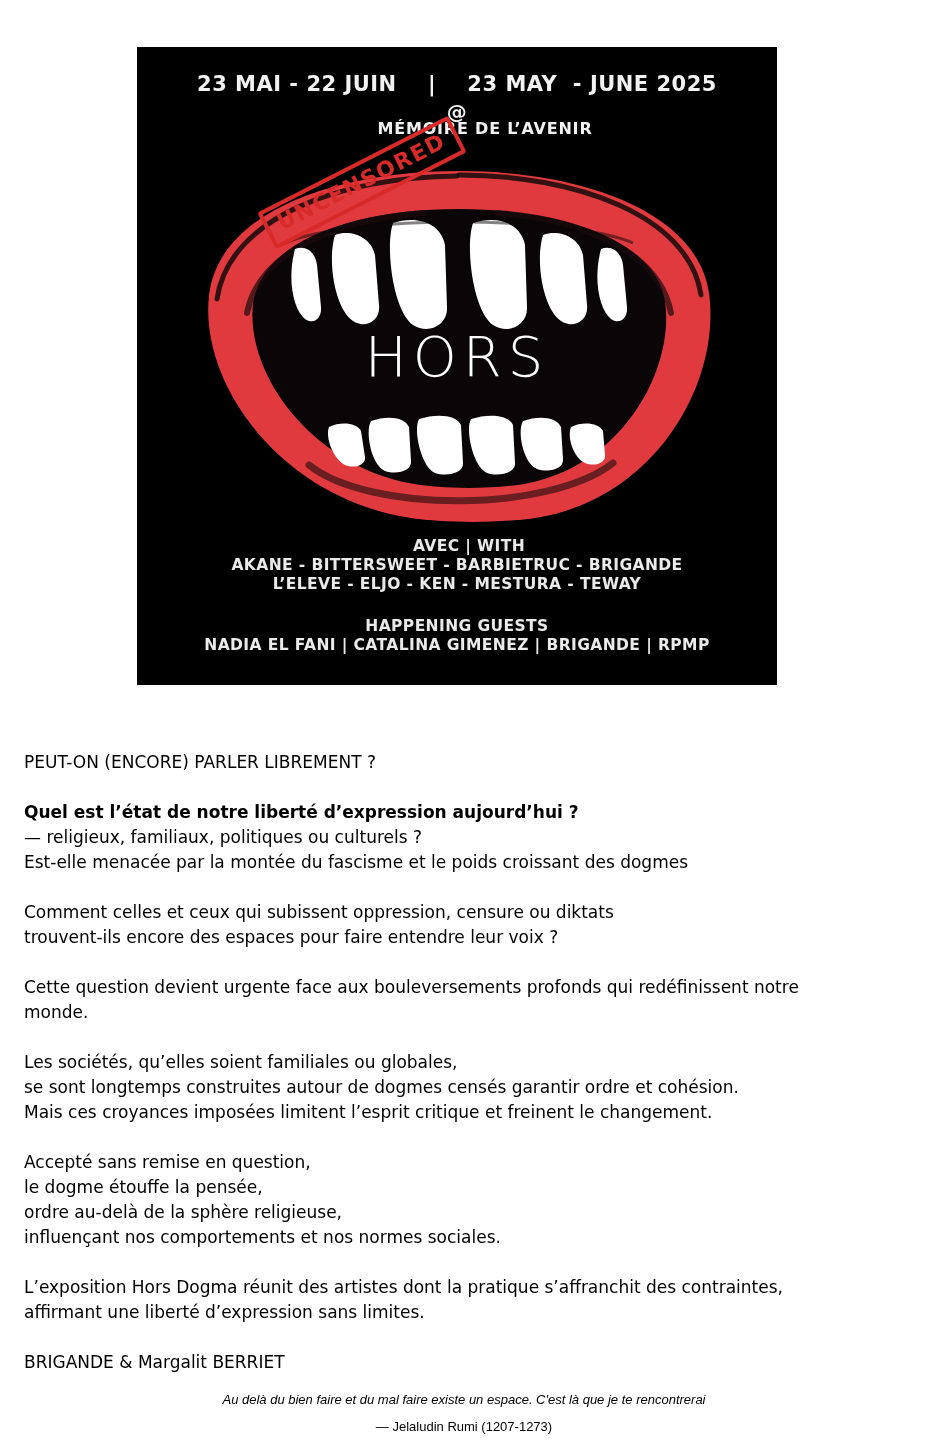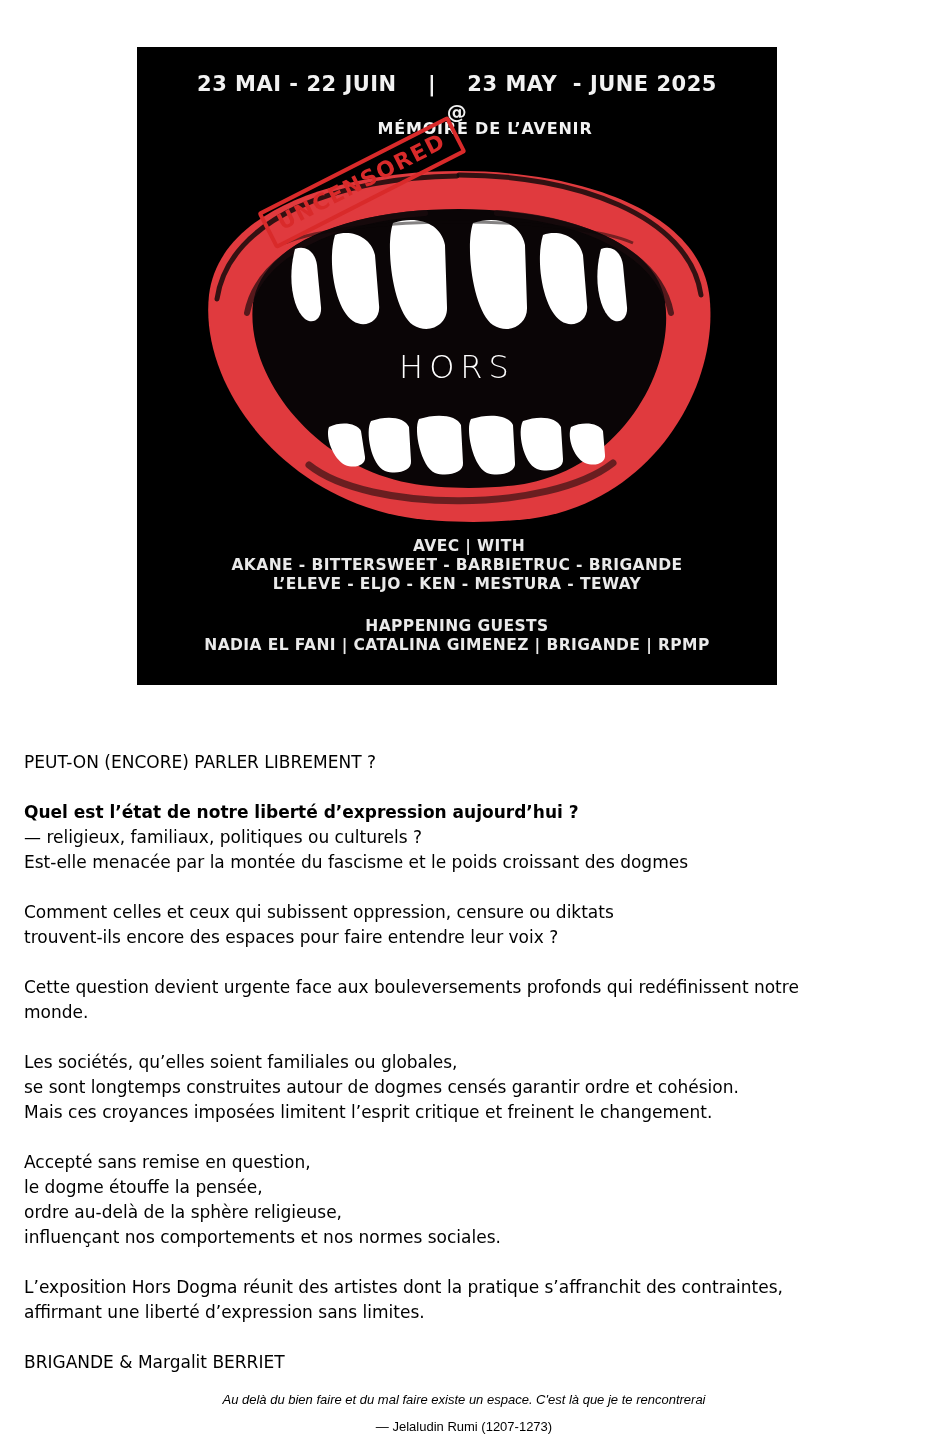--- a/index.html
+++ b/index.html
@@ -72,21 +72,21 @@
     position: absolute;
     left: 0;
     width: 100%;
     text-align: center;
     color: #ffffff;
     font-family: "DejaVu Sans", sans-serif;
     font-weight: 300;
     line-height: 1;
     pointer-events: none;
   }
-  .wm-hors  { top: 304px; font-size: 32px; letter-spacing: 6px; }
+  .wm-hors  { top: 282px; font-size: 56px; letter-spacing: 6px; }
   .wm-dogma { top: 368px; font-size: 46px; letter-spacing: 6px; }
 
   
   #stamp {
     position: absolute;
     left: 118px;
     top: 115px;
     transform: rotate(-27deg);
     border: 4px solid #d92a2a;
     border-radius: 3px;

